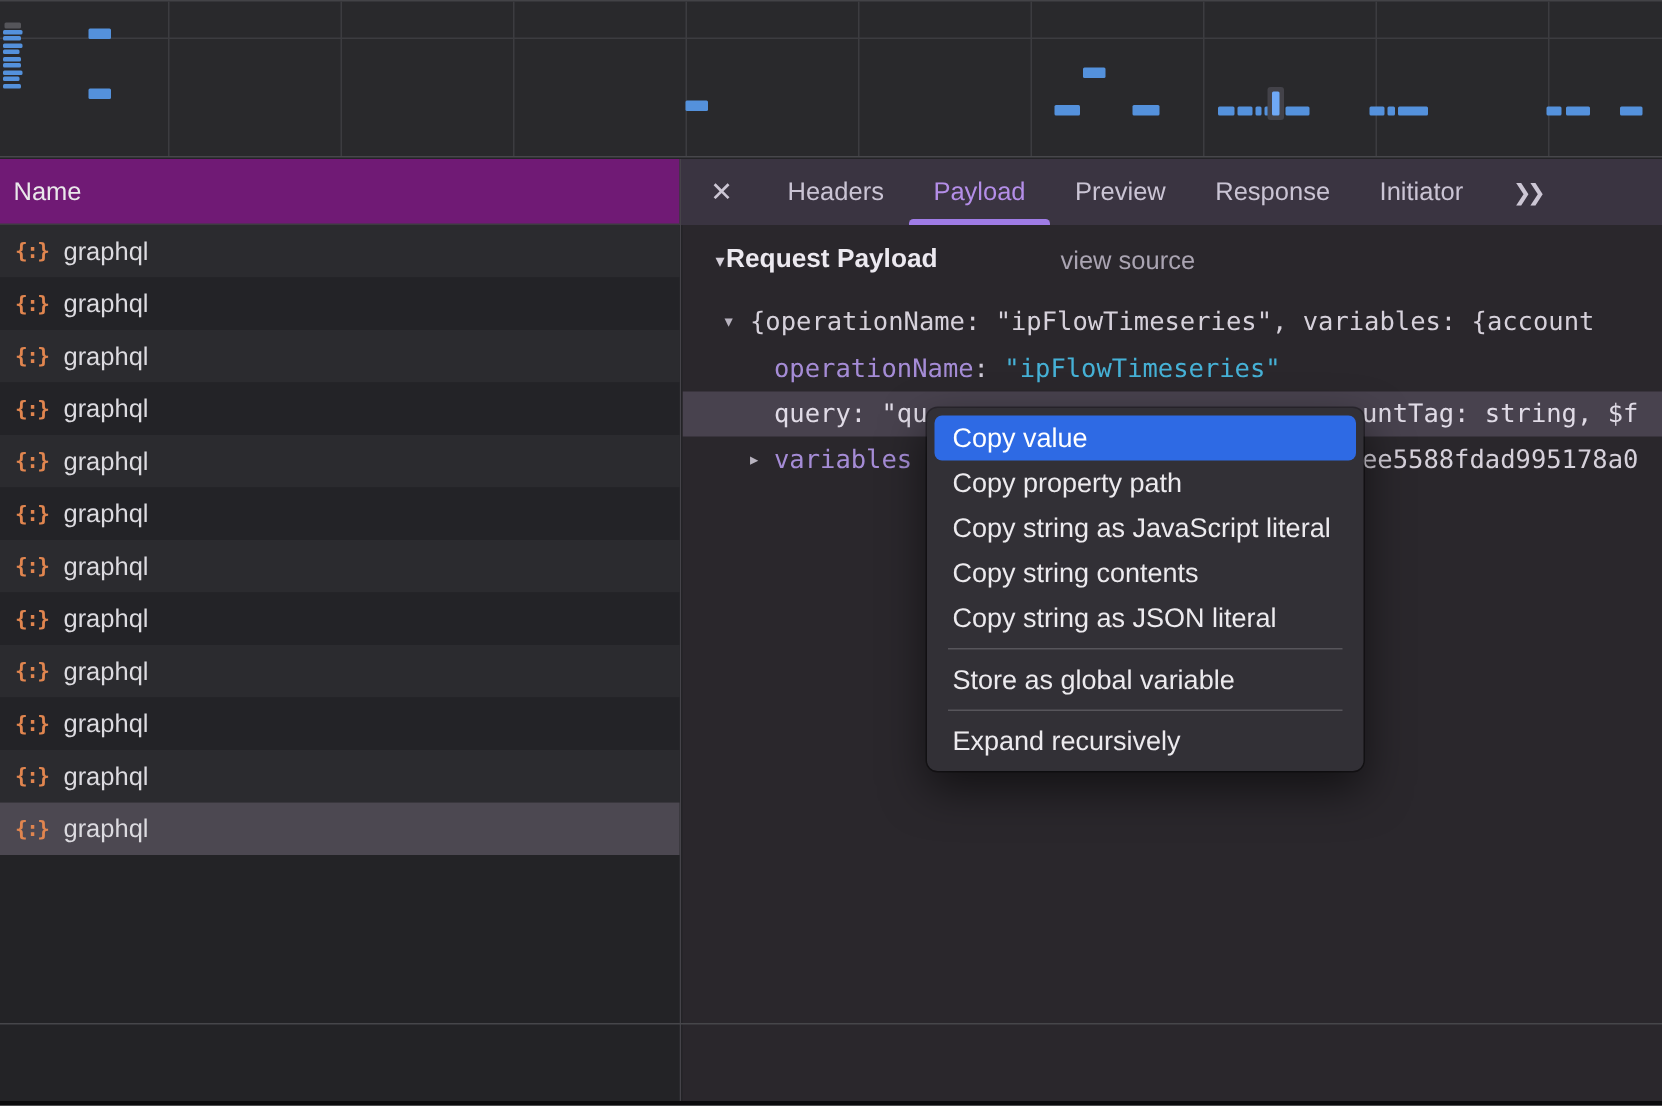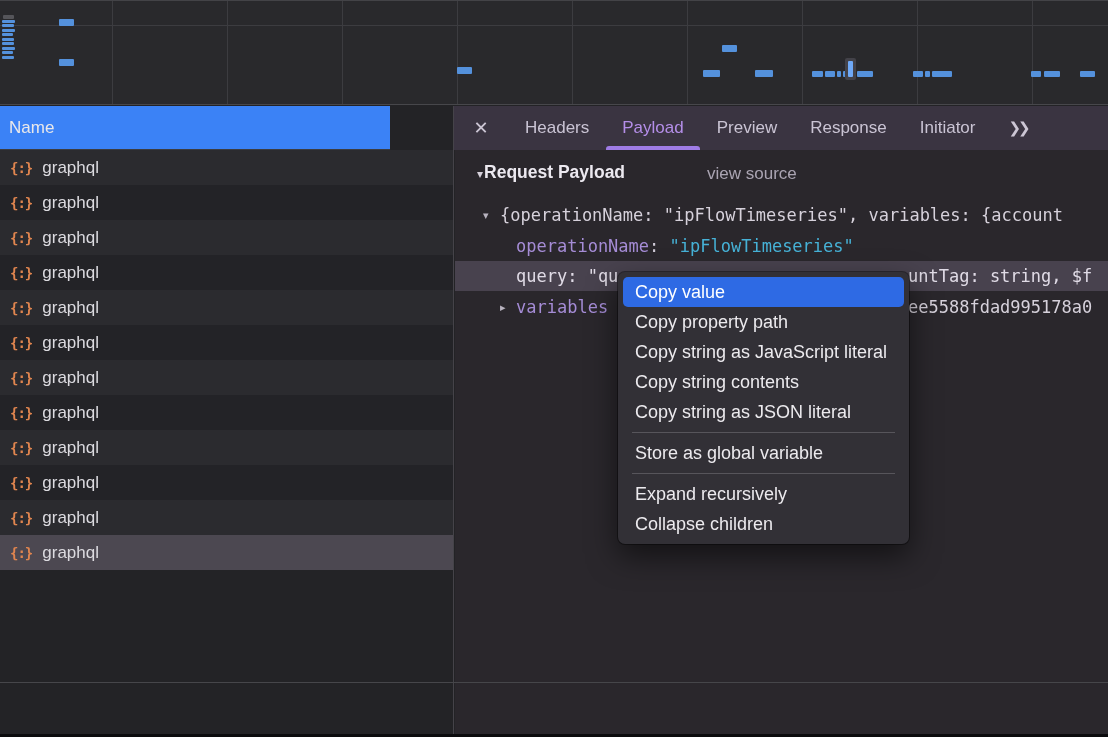--- a/index.html
+++ b/index.html
@@ -14,22 +14,22 @@
                border-bottom:1px solid #47474b; }
   .gridline-v { position:absolute; top:0; bottom:0; width:1px; background:#3c3c40; }
   #ruler-line { position:absolute; left:0; right:0; top:24px; height:1px; background:#3c3c40; }
   .wbar { position:absolute; border-radius:1px; }
   .wbar.blue { background:#5491dc; }
   .wbar.gray { background:#55555a; }
   #wf-marker-box { position:absolute; background:#434249; border-radius:2px; }
   #wf-marker-bar { position:absolute; background:#6fa9f7; border-radius:1px; }
 
   
-  #name-header { position:absolute; left:0; top:106px; width:390px; height:44px;
-                 background:#3b82f6; border-bottom:1px solid #3c3c40;
+  #name-header { position:absolute; left:0; top:106px; width:453px; height:44px;
+                 background:#701a75; border-bottom:1px solid #3c3c40;
                  display:flex; align-items:center; padding-left:9px;
                  color:#e9e8ea; font-size:17px; }
   #v-divider { position:absolute; left:453px; top:106px; width:1px; bottom:0; background:#454349; }
 
   #tabbar { position:absolute; left:454px; top:106px; right:0; height:44px;
             background:#3a3441; display:flex; align-items:center;
             padding-left:16px; gap:33px; color:#cac4d4; font-size:17px; }
   #tab-close { width:22px; text-align:center; font-size:18px; color:#ccc6d4; cursor:default; }
   .tab { position:relative; height:44px; display:flex; align-items:center; white-space:nowrap; }
   .tab.active { color:#b48ee8; }
@@ -232,16 +232,15 @@
   <div id="context-menu">
       <div class="menu-item highlighted">Copy value</div>
       <div class="menu-item">Copy property path</div>
       <div class="menu-item">Copy string as JavaScript literal</div>
       <div class="menu-item">Copy string contents</div>
       <div class="menu-item">Copy string as JSON literal</div>
       <div class="menu-sep"></div>
       <div class="menu-item">Store as global variable</div>
       <div class="menu-sep"></div>
       <div class="menu-item">Expand recursively</div>
-      <div class="menu-item">Collapse children</div>
     </div>
 
 </div>
 
 </body></html>

